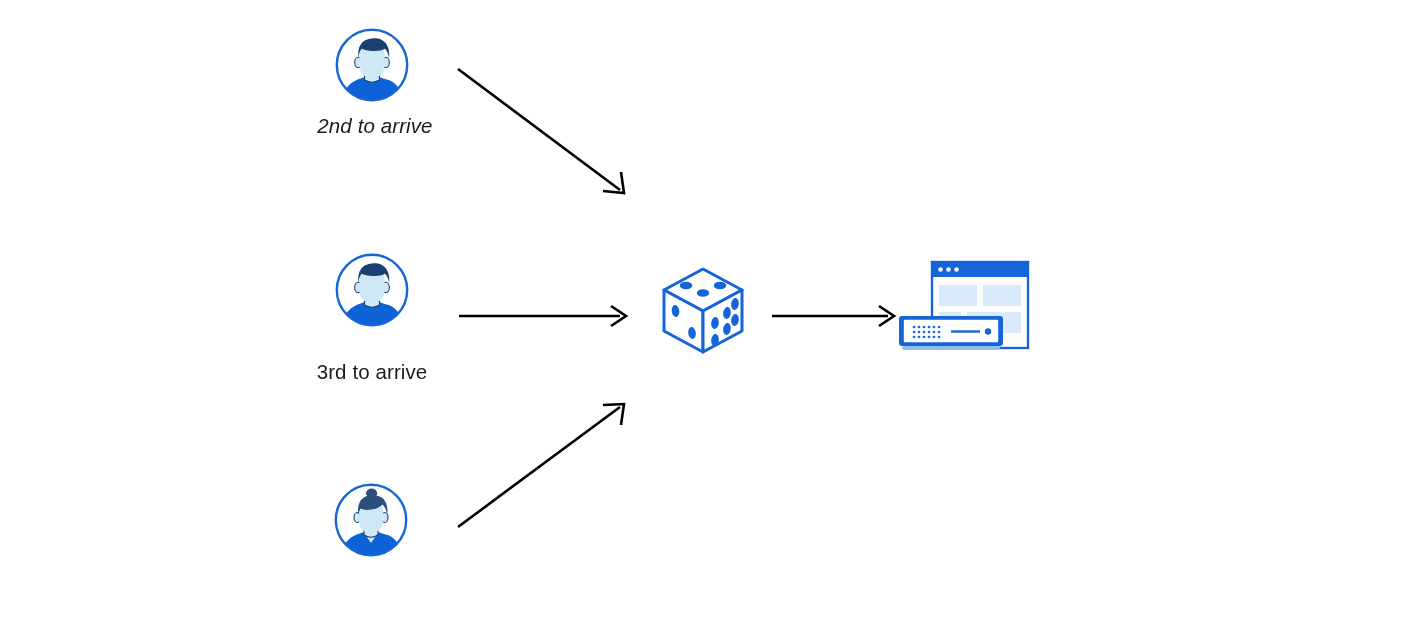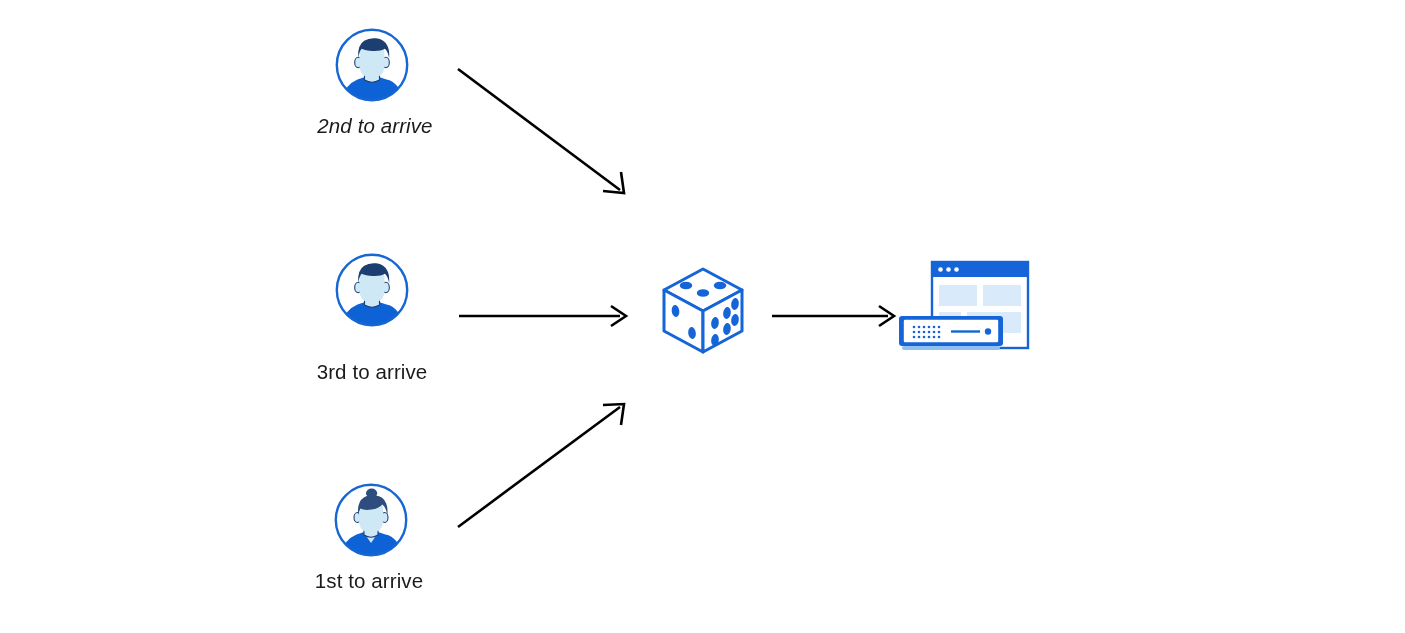--- a/index.html
+++ b/index.html
@@ -148,21 +148,20 @@
         <ellipse cx="51.6" cy="35.5" rx="3.4" ry="5" fill="#cfe8f6" stroke="#1c3f72" stroke-width="1.1"></ellipse>
 
         <path d="M26 27.5 q0 -11.5 12 -11.5 q12 0 12 11.5 v10.5 q0 12.5 -12 12.5 q-12 0 -12 -12.5 Z" fill="#cfe8f6"></path>
 
         <path d="M25.2 33 q-1.5 -13 5.6 -17.6 q4.8 -3 11.4 -2.2 q8.4 1.1 11 8.2 q1.8 5 1.2 11.6 q-1.6 -8 -5 -10.6 q-3.6 4 -10.8 5.2 q-7.2 1.2 -11.2 -1 q-1.4 2.4 -2.2 6.4 Z" fill="#2c4d7d"></path>
         <ellipse cx="38.6" cy="11.2" rx="5.6" ry="4.6" fill="#2c4d7d"></ellipse>
       </g>
       <circle cx="38" cy="38" r="35.2" fill="none" stroke="#1666d4" stroke-width="2.4"></circle>
     </svg>
   </div>
-  <div class="node-label" style="left:239px; top:569px;">1st to arrive</div>
 
   <div class="dice-wrap" style="left:658px; top:263px;">
     <svg width="90" height="95" viewBox="0 0 90 95">
       <g stroke="#1565d8" stroke-width="3" stroke-linejoin="round" fill="#ffffff">
 
         <path d="M45 6 L84 27 L45 48 L6 27 Z"></path>
 
         <path d="M6 27 L45 48 L45 89 L6 68 Z"></path>
 
         <path d="M84 27 L84 68 L45 89 L45 48 Z"></path>

